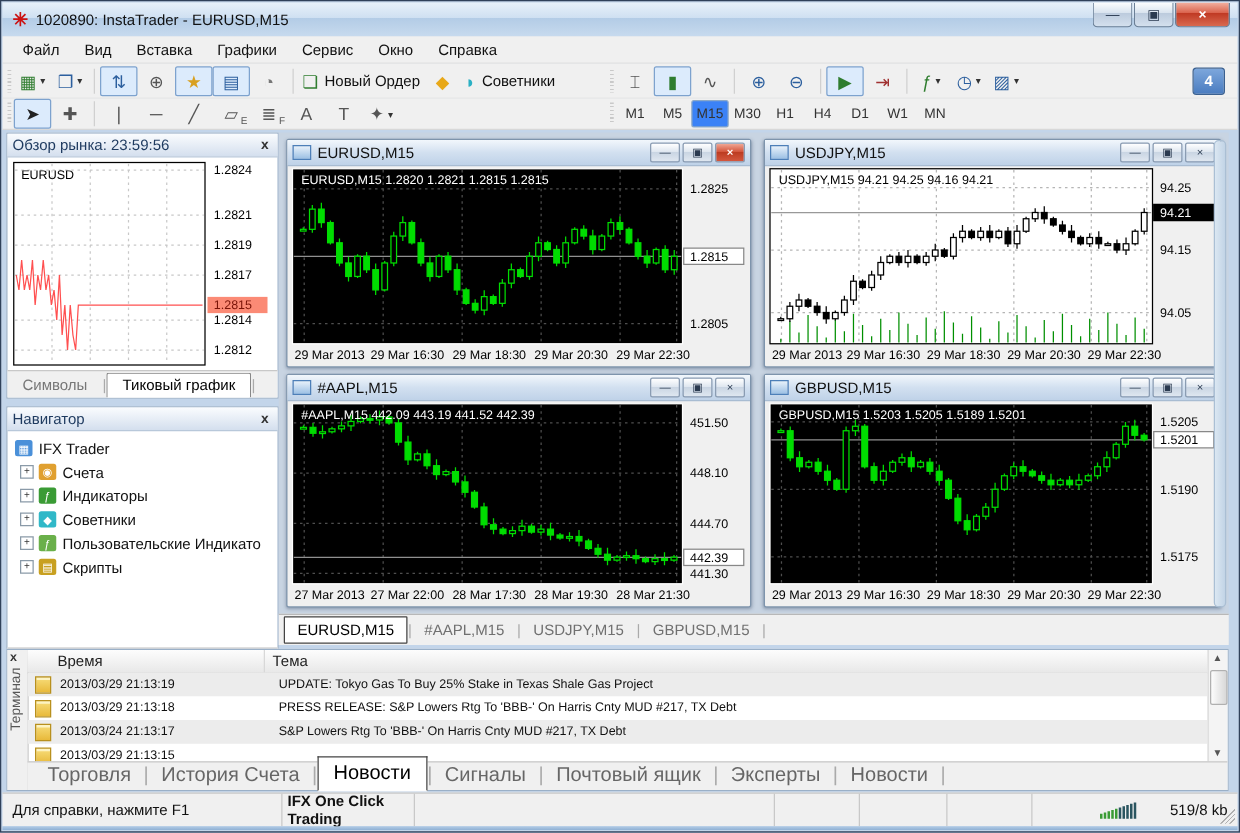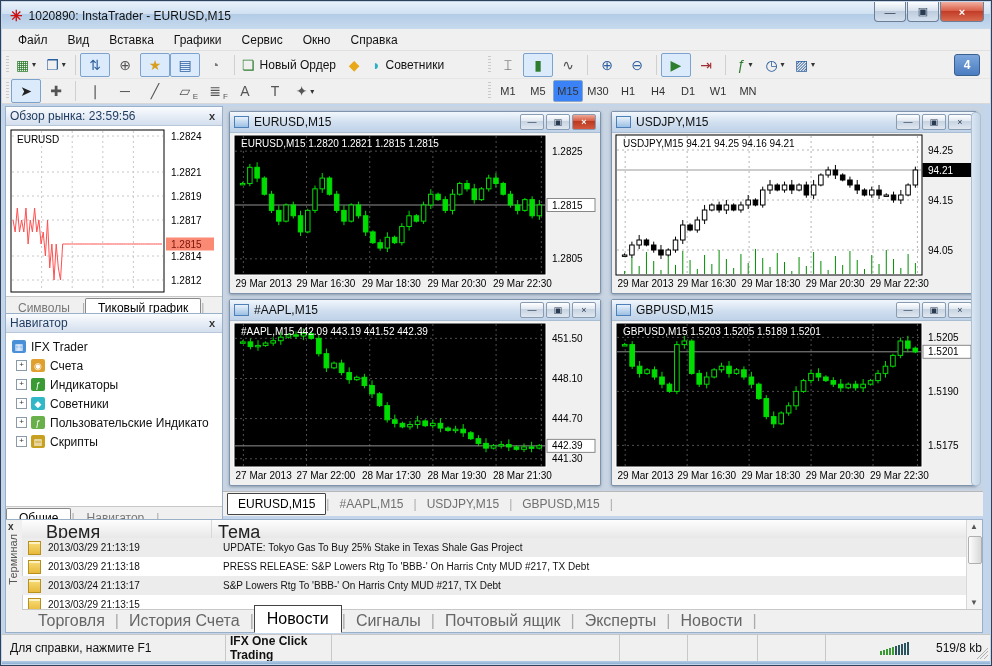--- a/index.html
+++ b/index.html
@@ -32,21 +32,21 @@
   .badge4{position:absolute;right:10px;top:3px;width:24px;height:20px;background:linear-gradient(#7da7dc,#4a7cc0);border:1px solid #3a6090;border-radius:3px;color:#fff;font-size:12px;font-weight:bold;display:flex;align-items:center;justify-content:center;}
   
   .panel{position:absolute;background:#fff;border:1px solid #9ab0c8;box-sizing:border-box;}
   .panel-header{height:18px;background:linear-gradient(#fafcfe,#d4dfee);border-bottom:1px solid #b8c8da;color:#1e3a5f;display:flex;align-items:center;padding:0 4px;font-size:12px;}
   .panel-close{margin-left:auto;color:#333;font-size:11px;font-weight:bold;padding:0 3px;}
   .panel-tabs{position:absolute;left:0;right:0;bottom:0;height:21px;background:#f0f0f0;border-top:1px solid #c8c8c8;display:flex;align-items:flex-end;font-size:12px;color:#777;}
   .ptab{padding:2px 12px 3px;}
   .ptab.active{background:#fff;border:1px solid #888;border-bottom:none;color:#000;margin-bottom:0;border-radius:2px 2px 0 0;}
   .ptab-sep{color:#aaa;padding-bottom:3px;}
   #market-watch{left:4px;top:105px;width:218px;height:213px;}
-  #navigator{left:4px;top:312px;width:218px;height:216px;}
+  #navigator{left:4px;top:324px;width:218px;height:216px;}
   
   .nav-tree{padding:4px 2px;font-size:12px;color:#111;overflow:hidden;}
   .nav-row{display:flex;align-items:center;height:19px;white-space:nowrap;overflow:hidden;}
   .nav-row .exp{width:9px;height:9px;border:1px solid #8a9aa8;background:#fff;font-size:8px;line-height:7px;text-align:center;color:#333;margin:0 4px 0 8px;flex:none;}
   .nav-ico{width:14px;height:13px;border-radius:2px;margin-right:5px;flex:none;display:flex;align-items:center;justify-content:center;font-size:9px;color:#fff;}
   .nav-root .nav-ico{margin-left:4px;}
   
   #mdi{position:absolute;left:222px;top:105px;width:760px;height:410px;background:#c8d4e2;}
   .chartwin{position:absolute;background:#f0f0f0;border:1px solid #7e94ac;border-radius:2px;box-shadow:0 1px 3px rgba(40,60,90,.4);box-sizing:border-box;}
   .cw-title{height:20px;background:linear-gradient(#f2f7fc,#d2e0f0 50%,#bfd2e8);display:flex;align-items:center;padding:0 4px;border-bottom:1px solid #a8bcd2;}
@@ -60,21 +60,21 @@
   
   #ctabs{position:absolute;left:0;right:0;bottom:0;height:24px;background:#f0f0f0;border-top:1px solid #b8b8b8;display:flex;align-items:center;font-size:12px;color:#707070;padding-left:4px;}
   .ctab{padding:3px 10px;}
   .ctab.active{background:#fff;border:1px solid #444;color:#000;border-radius:1px;}
   .ctab-sep{color:#aaa;}
   
   #terminal{position:absolute;left:4px;top:518px;width:978px;height:114px;background:#fff;border:1px solid #9ab0c8;box-sizing:border-box;}
   .term-side{position:absolute;left:0;top:0;bottom:0;width:16px;background:#f0f0f0;border-right:1px solid #d0d0d0;}
   .term-side .vlabel{position:absolute;left:1px;top:14px;writing-mode:vertical-rl;transform:rotate(180deg);font-size:11px;color:#555;}
   .term-close{position:absolute;left:2px;top:1px;font-size:10px;font-weight:bold;color:#333;}
-  .term-head{position:absolute;left:16px;top:0;right:16px;height:18px;background:linear-gradient(#fdfdfd,#e8e8e8);border-bottom:1px solid #d0d0d0;display:flex;font-size:18px;color:#222;}
+  .term-head{position:absolute;left:16px;top:0;right:16px;height:18px;background:linear-gradient(#fdfdfd,#e8e8e8);border-bottom:1px solid #d0d0d0;display:flex;font-size:12px;color:#222;}
   .th-col{padding:2px 6px;box-sizing:border-box;}
   .th-col.c1{width:190px;border-right:1px solid #d8d8d8;padding-left:24px;}
   .term-rows{position:absolute;left:16px;top:18px;right:16px;height:72px;overflow:hidden;}
   .trow{height:19px;display:flex;align-items:center;font-size:10px;color:#111;white-space:nowrap;}
   .trow:nth-child(odd){background:#ececec;}
   .doc-ico{width:11px;height:12px;background:linear-gradient(#f7dd7a,#e8b93a);border:1px solid #b8901e;margin:0 7px 0 6px;flex:none;box-shadow:inset 0 2px 0 #fdf3c2;}
   .trow .ttime{width:166px;flex:none;}
   .trow .ttopic{padding-left:8px;border-left:1px solid transparent;}
   .term-scroll{position:absolute;right:0;top:0;bottom:22px;width:15px;background:#f4f4f4;border-left:1px solid #d8d8d8;}
   .ts-arrow{position:absolute;left:0;width:14px;height:14px;text-align:center;font-size:8px;color:#555;line-height:14px;}

